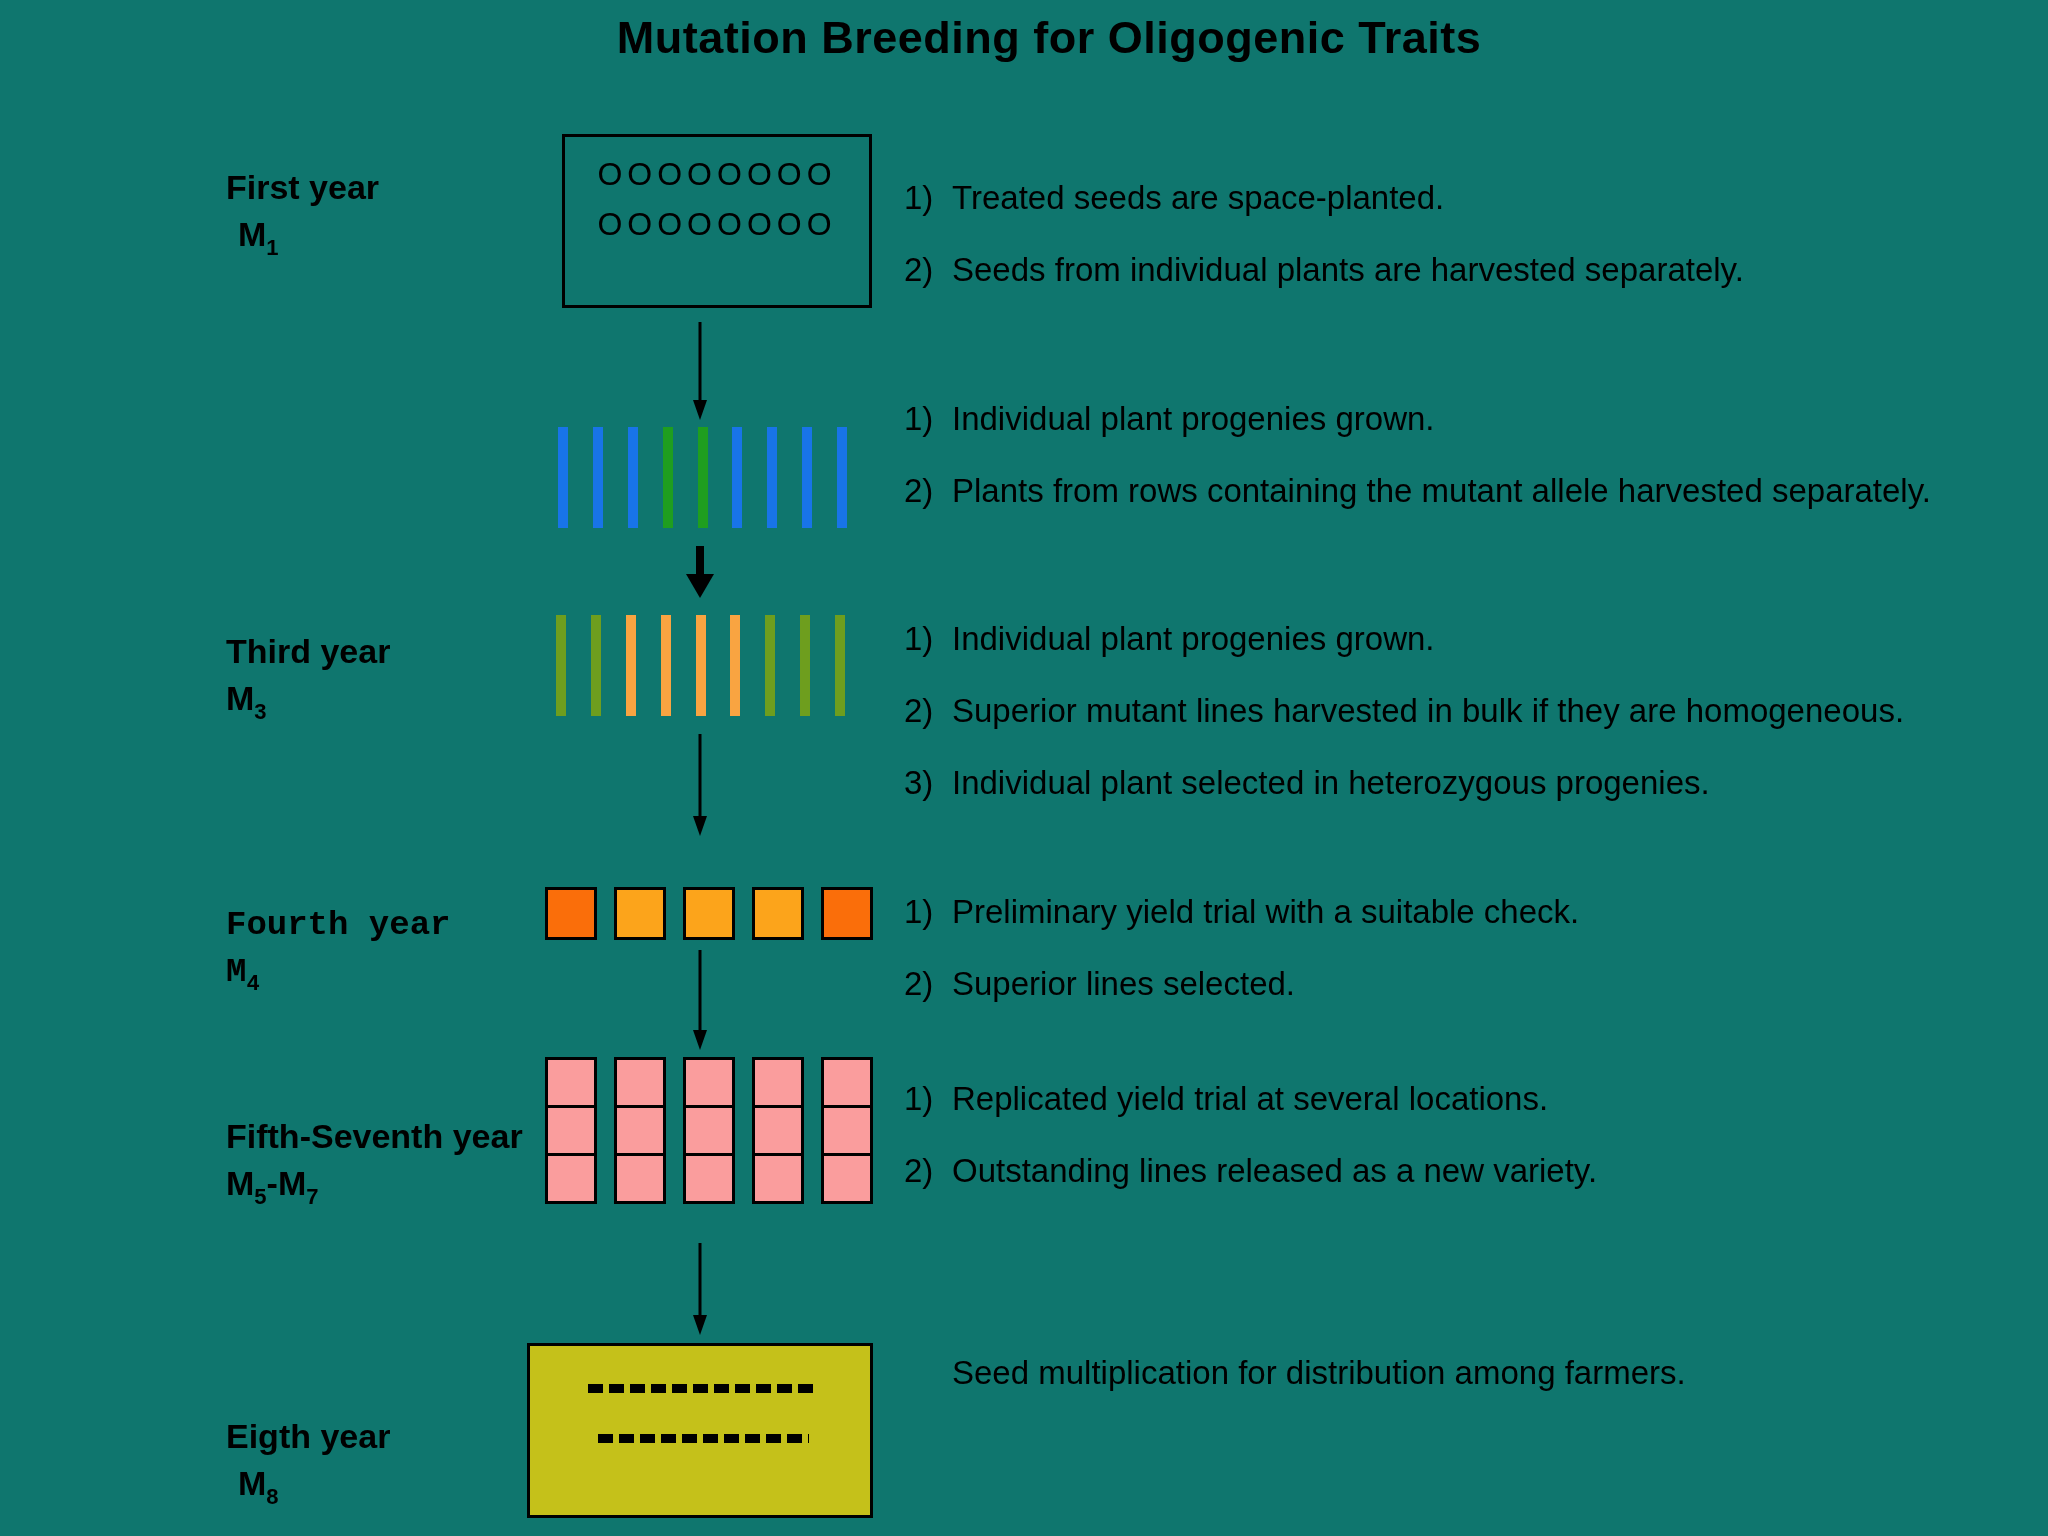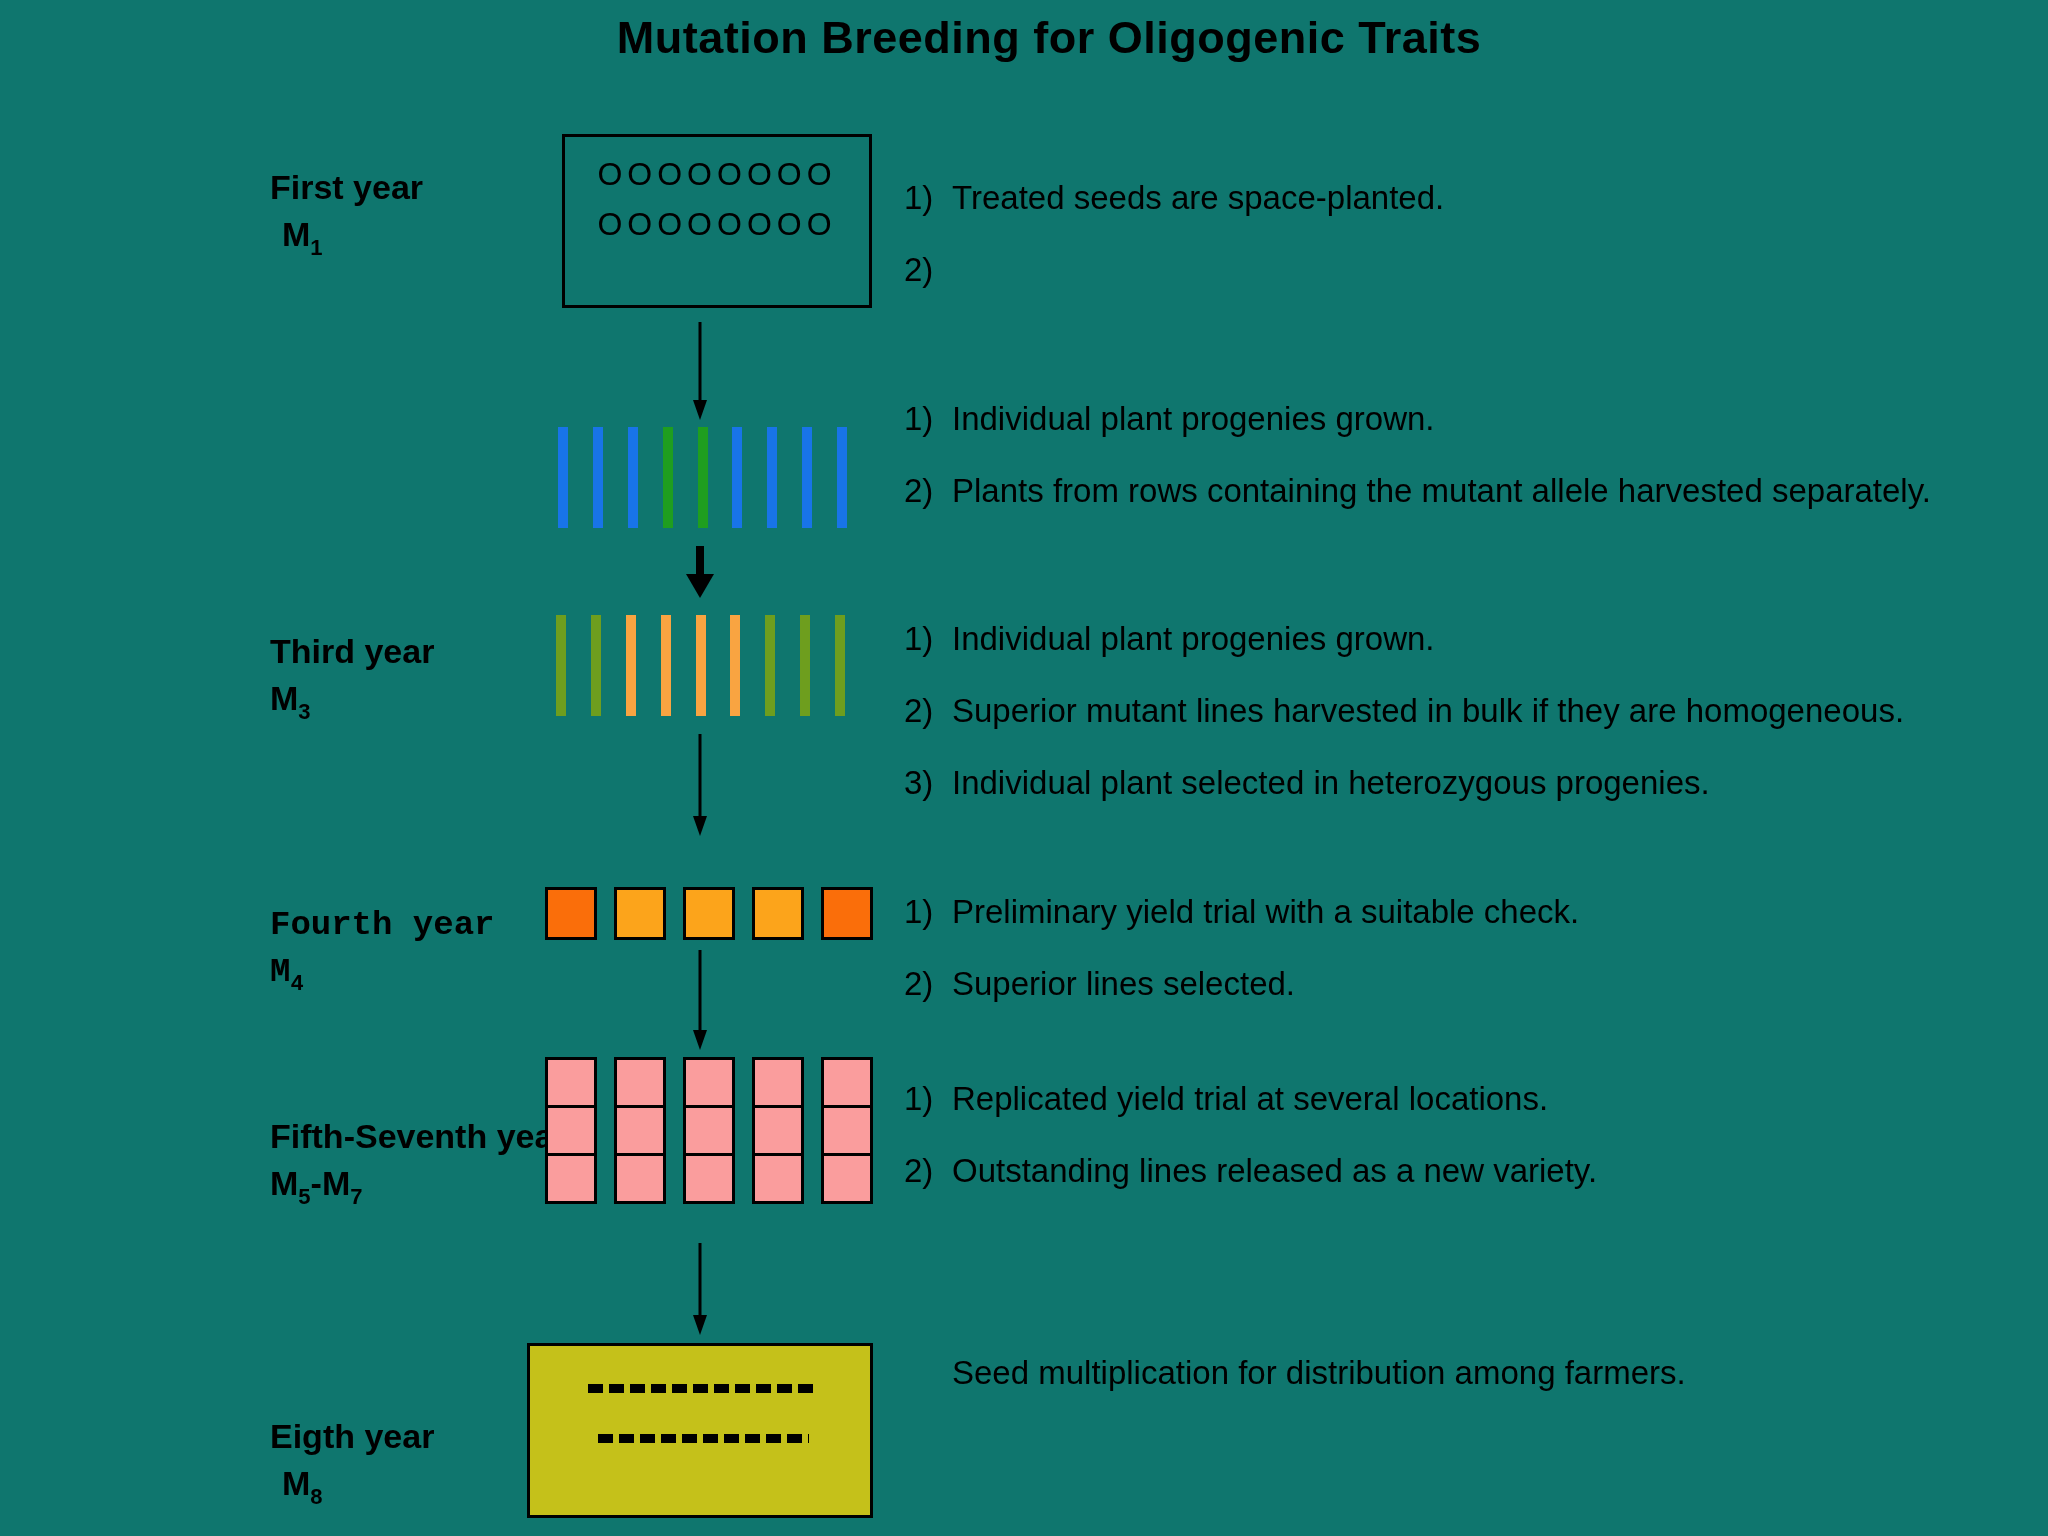--- a/index.html
+++ b/index.html
@@ -1,21 +1,21 @@
 <!DOCTYPE html>
 <html><head>
 <meta charset="utf-8">
 <style>
   html,body{margin:0;padding:0;background:#ffffff;}
   #page{position:relative;width:2048px;height:1536px;background:#0f766e;
         font-family:"Liberation Sans",sans-serif;color:#000;overflow:hidden;}
   .title{position:absolute;top:12px;left:0;width:2048px;margin:0;text-align:center;
          font-size:45px;font-weight:bold;letter-spacing:.5px;padding-left:50px;box-sizing:border-box;}
   
-  .label{position:absolute;left:226px;font-weight:bold;font-size:34px;line-height:47px;white-space:nowrap;margin-left:44px;}
+  .label{position:absolute;left:226px;font-weight:bold;font-size:34px;line-height:47px;white-space:nowrap;}
   .label .indent{padding-left:12px;}
   .gen-sub{font-size:22px;vertical-align:-9px;font-weight:bold;}
   
   .notes{position:absolute;left:904px;width:1120px;}
   .note{display:flex;margin-bottom:28px;font-size:33px;line-height:44px;}
   .note-num{width:48px;flex:none;}
   .note-text{width:990px;}
   .notes.narrow .note-text{width:800px;}
   
   .seedbox{position:absolute;left:562px;top:134px;width:310px;height:174px;border:3px solid #000;
@@ -168,20 +168,21 @@
     <div class="dashline" style="left:68px;top:88px;width:211px;"></div>
   </div>
 
   <div class="notes" style="top:176px;">
       <div class="note">
         <span class="note-num">1)</span>
         <span class="note-text">Treated seeds are space-planted.</span>
       </div>
       <div class="note">
         <span class="note-num">2)</span>
+        <span class="note-text">Seeds from individual plants are harvested separately.</span>
       </div>
     </div>
   <div class="notes" style="top:397px;">
       <div class="note">
         <span class="note-num">1)</span>
         <span class="note-text">Individual plant progenies grown.</span>
       </div>
       <div class="note">
         <span class="note-num">2)</span>
         <span class="note-text">Plants from rows containing the mutant allele harvested separately.</span>

